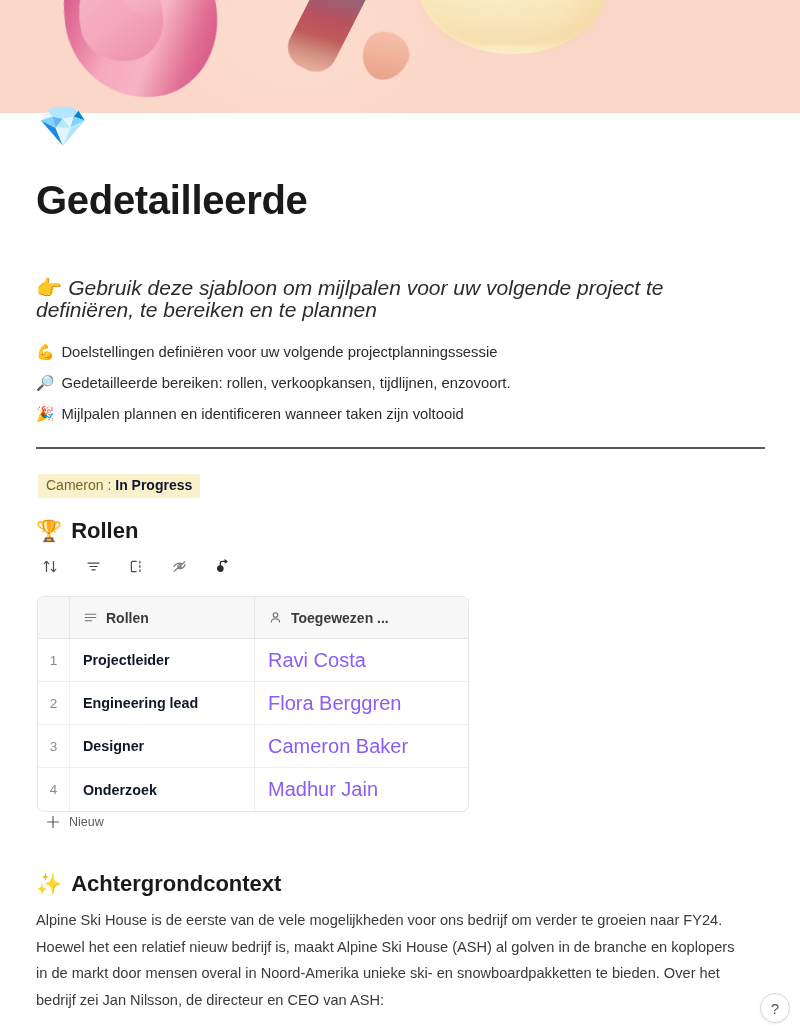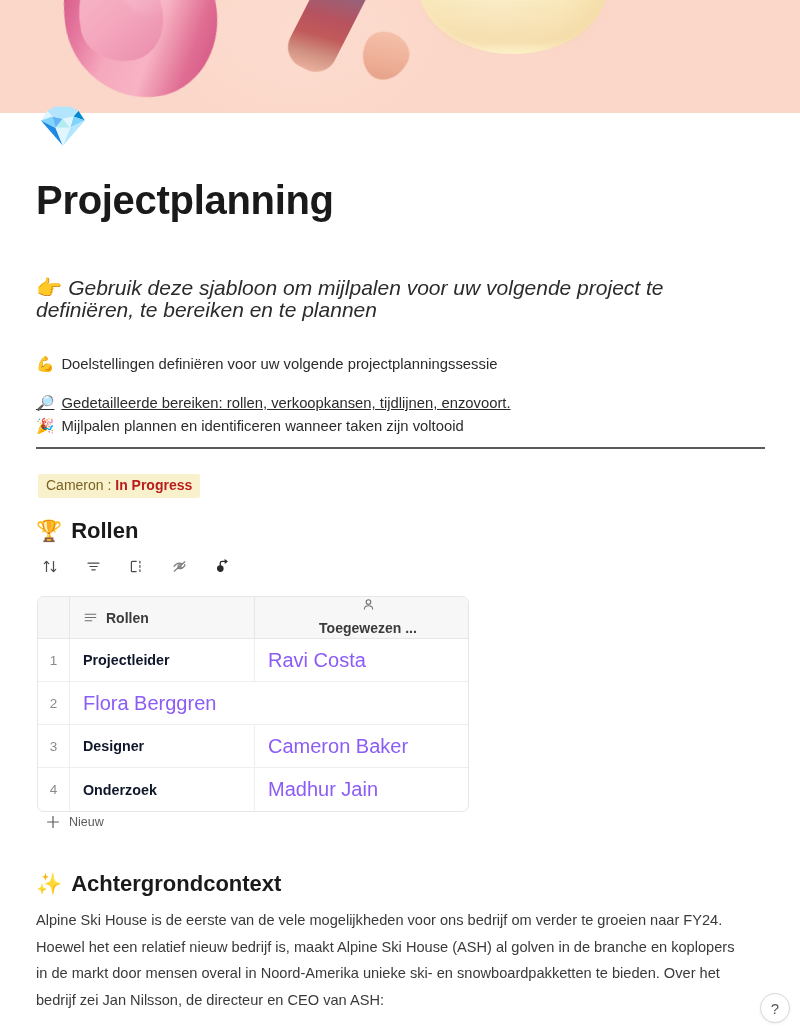--- a/index.html
+++ b/index.html
@@ -147,46 +147,45 @@
   }
   .intro-line .emj { font-style: normal; margin-right: 6px; }
 
   .bullet {
     position: absolute;
     left: 36px;
     width: 720px;
     font-size: 14.8px;
     color: #2b2b2b;
     line-height: 21px;
-    margin-top: 12px;
   }
   .bullet .emj { margin-right: 7px; }
   .bullet.b1 { top: 342px; }
-  .bullet.b2 { top: 381px; text-decoration: underline; }
+  .bullet.b2 { top: 373px; }
   .bullet.b3 { top: 404px; }
 
   .divider {
     position: absolute;
     left: 36px; top: 447px;
     width: 729px; height: 2px;
     background: #5a5a5a;
   }
 
   .status-badge {
     position: absolute;
     left: 38px; top: 474px;
     padding: 3px 8px 4px 8px;
     background: #f8f1cc;
     color: #7a6322;
     font-size: 14px;
     line-height: 17px;
     border-radius: 2px;
     white-space: nowrap;
   }
-  .status-badge .sv { font-weight: bold; color: #b91c1c; }
+  .status-badge .sv { font-weight: bold; color: #0f172a; }
 
   
   .sec-heading {
     position: absolute;
     left: 36px;
     font-size: 22px;
     font-weight: bold;
     color: #1a1a1a;
     display: flex;
     align-items: center;
@@ -258,21 +257,21 @@
   .tbl-head .c-role { font-weight: bold; color: #3b3b3b; font-size: 14px; }
 
   .c-assign {
     flex: 1 1 auto;
     display: flex; align-items: center;
     padding-left: 13px;
     gap: 8px;
     font-size: 20px;
     color: #8b5cf6;
   }
-  .tbl-head .c-assign { font-weight: bold; color: #3b3b3b; font-size: 14px; flex-direction: column; }
+  .tbl-head .c-assign { font-weight: bold; color: #3b3b3b; font-size: 14px; }
 
   .hdr-ico { display: flex; align-items: center; flex: 0 0 auto; }
   .hdr-ico svg { display: block; }
 
   .tbl-new {
     position: absolute;
     left: 46px; top: 815px;
     display: flex; align-items: center;
     gap: 9px;
     font-size: 12.5px;
@@ -316,21 +315,21 @@
     <div class="shape-petal"></div>
     <div class="shape-petal-inner"></div>
     <div class="shape-petal-hi"></div>
     <div class="shape-sphere"></div>
     <div class="shape-sphere-shadow"></div>
     <div class="shape-cyl"></div>
     <div class="shape-cyl-tip"></div>
   </div>
 
   <div class="page-emoji">💎</div>
-  <h1 class="page-title">Projectplanning</h1>
+  <h1 class="page-title">Gedetailleerde</h1>
 
   <div class="content">
 
     <div class="intro-line">
       <span class="emj">👉</span><span>Gebruik deze sjabloon om mijlpalen voor uw volgende project te definiëren, te bereiken en te plannen</span>
     </div>
 
     <div class="bullet b1">
       <span class="emj">💪</span><span>Doelstellingen definiëren voor uw volgende projectplanningssessie</span>
     </div>
@@ -418,20 +417,21 @@
       </div>
 
       <div class="tbl-row tbl-body-row">
         <div class="c-num">1</div>
         <div class="c-role">Projectleider</div>
         <div class="c-assign">Ravi Costa</div>
       </div>
 
       <div class="tbl-row tbl-body-row">
         <div class="c-num">2</div>
+        <div class="c-role">Engineering lead</div>
         <div class="c-assign">Flora Berggren</div>
       </div>
 
       <div class="tbl-row tbl-body-row">
         <div class="c-num">3</div>
         <div class="c-role">Designer</div>
         <div class="c-assign">Cameron Baker</div>
       </div>
 
       <div class="tbl-row tbl-body-row last">

